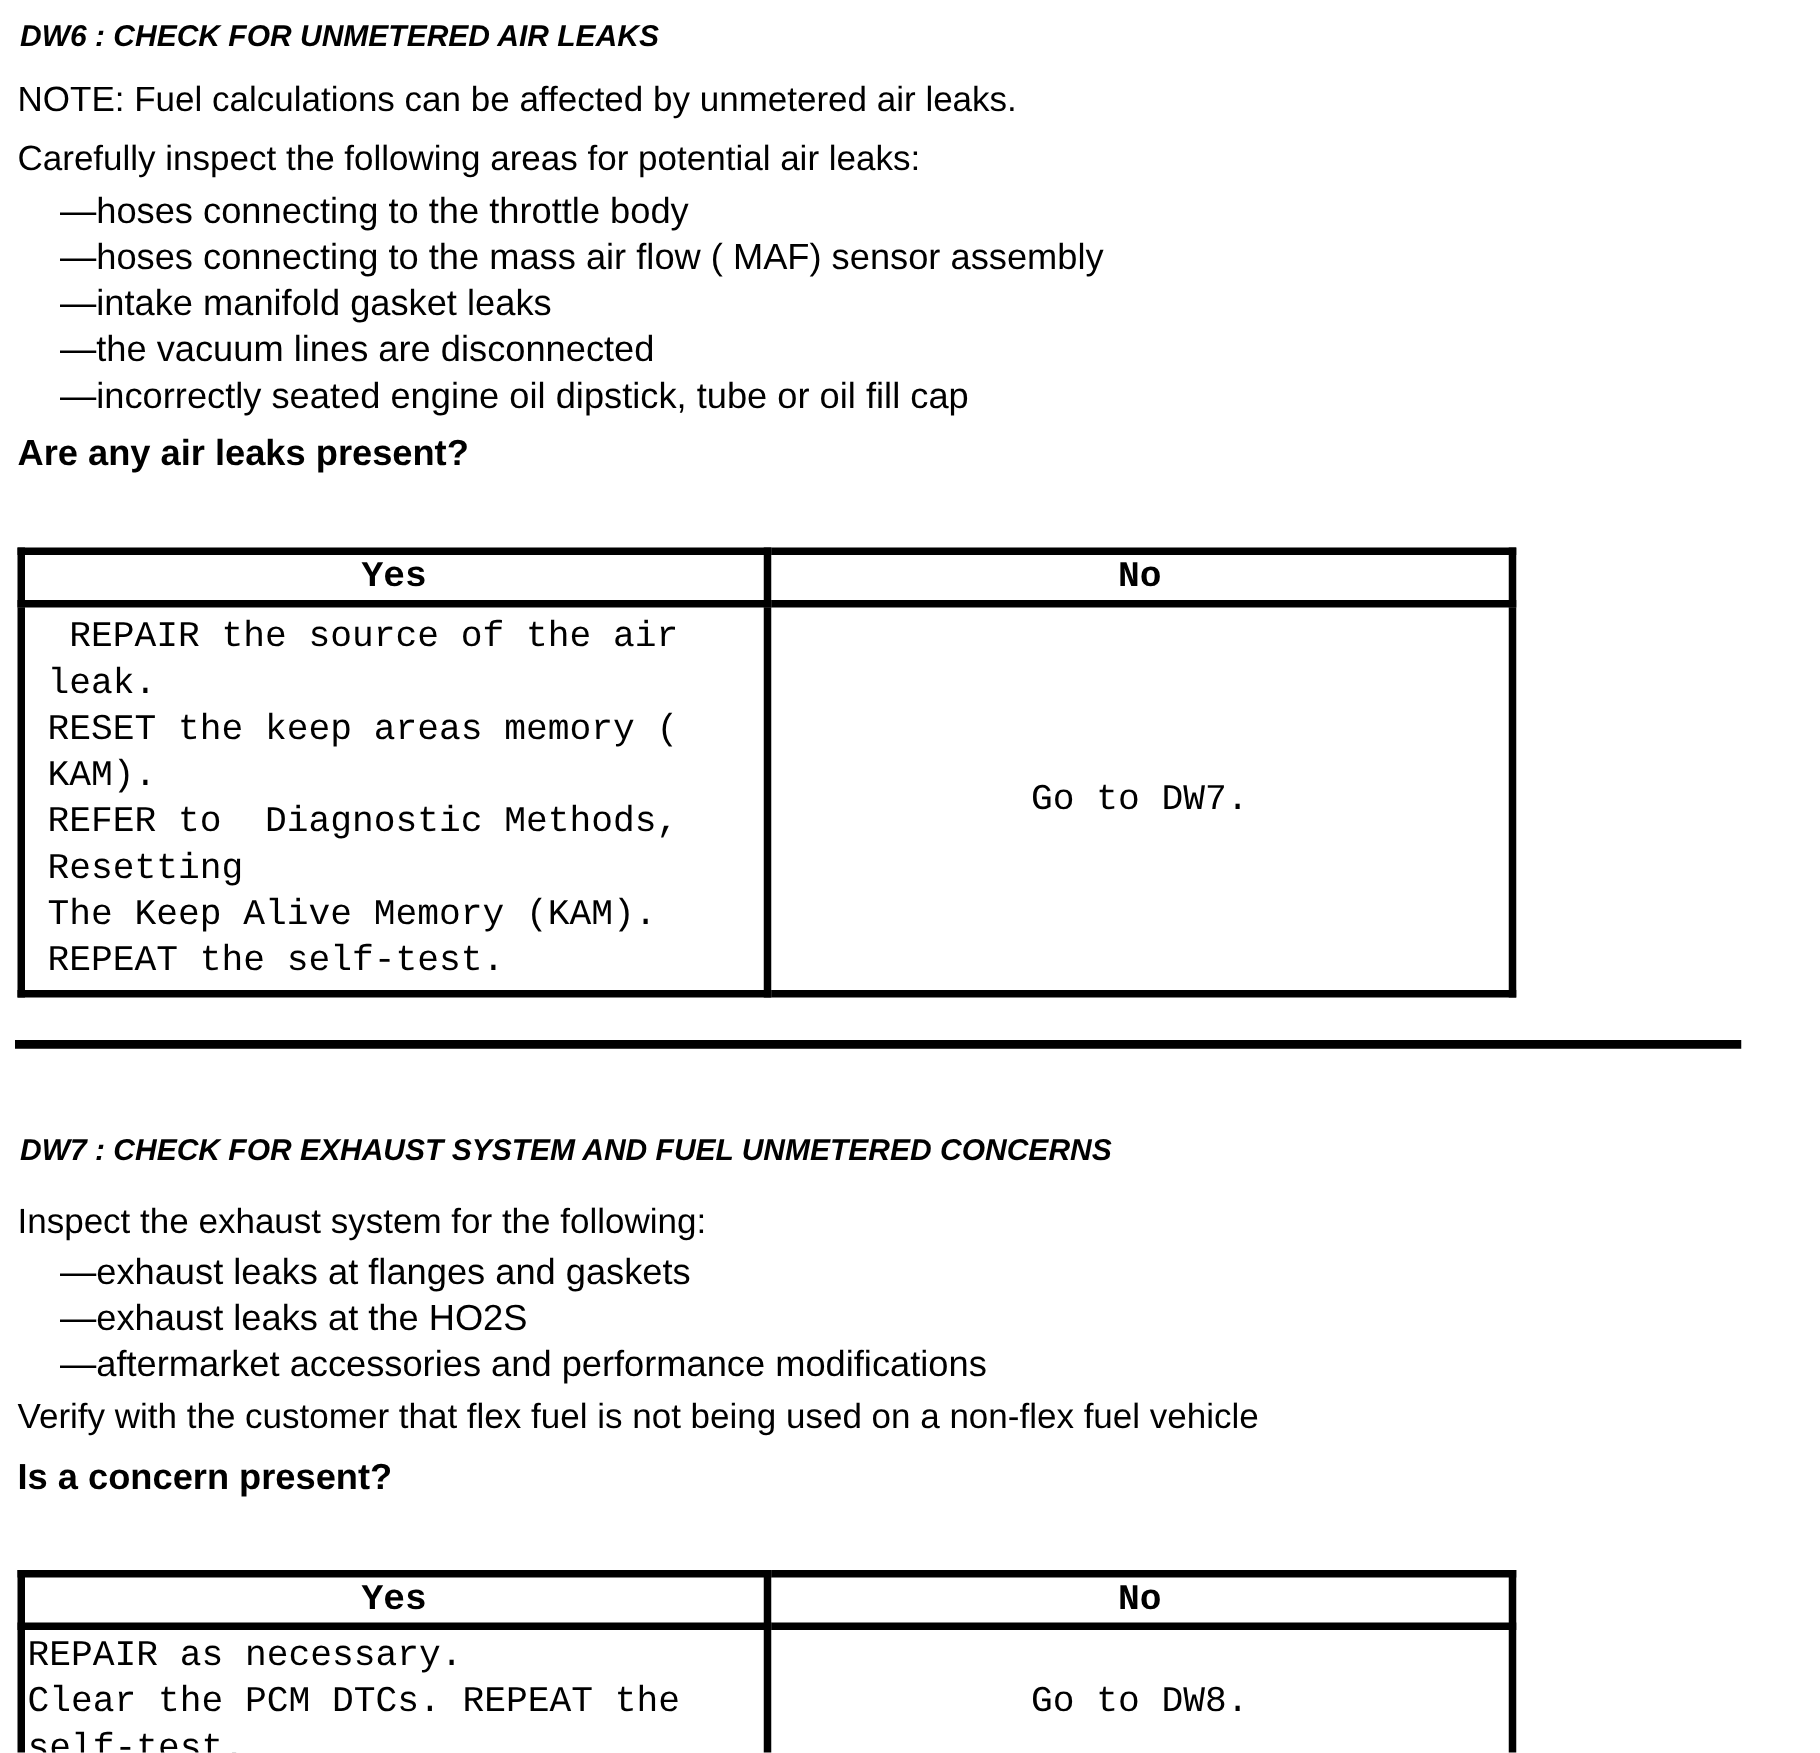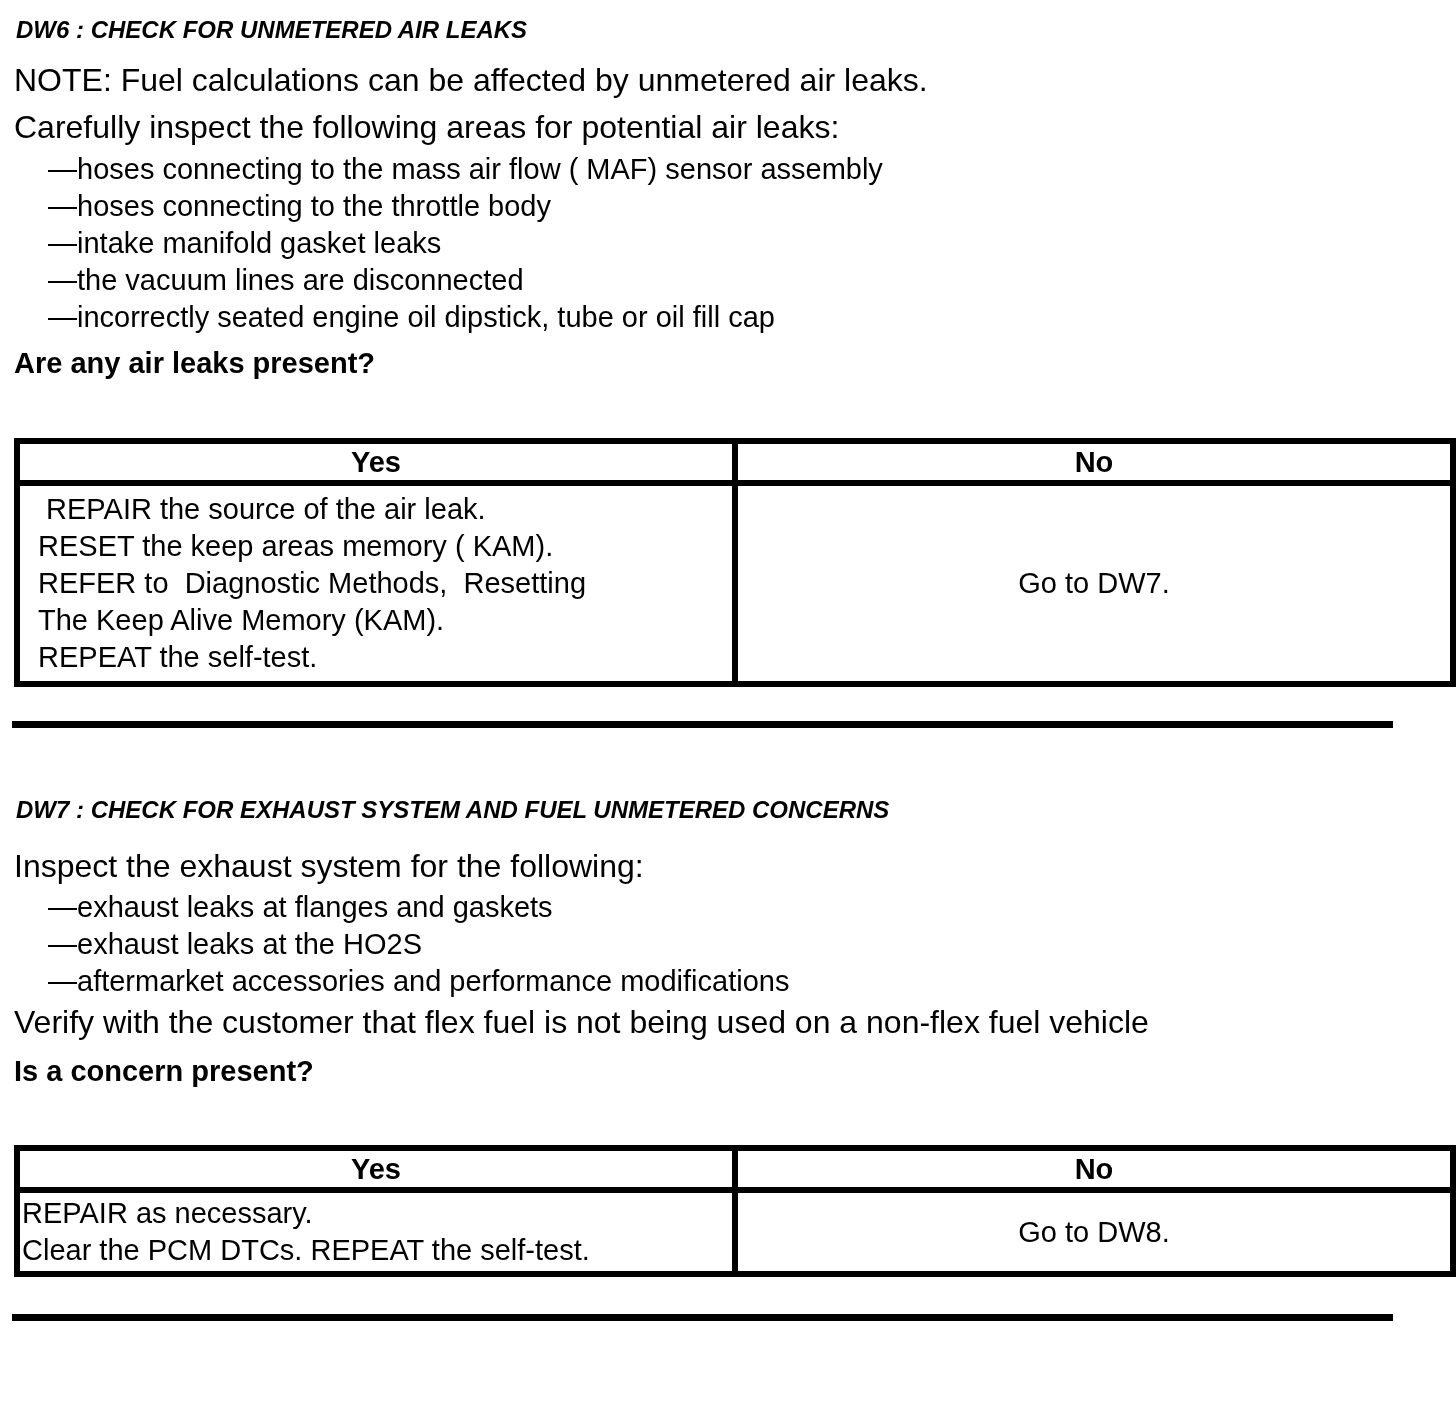--- a/index.html
+++ b/index.html
@@ -10,29 +10,29 @@
     font-family: "Liberation Sans", "DejaVu Sans", sans-serif;
     overflow: hidden;
   }
   .page { padding: 16px 0 0 14px; }
 
   .step-title {
     font-size: 24px; line-height: 28px; font-weight: 700;
     margin: 0 0 19px 2px;
     font-style: italic;
   }
-  .para { font-size: 32px; line-height: 34px; margin: 0; }
+  .para { font-size: 28px; line-height: 34px; margin: 0; }
   .question { font-size: 29px; line-height: 34px; font-weight: 700; margin: 0; }
 
   .checklist { margin: 0; padding: 0 0 0 34px; }
   .check-item { font-size: 29px; line-height: 37px; white-space: pre-wrap; }
 
   .decision-table {
     border-collapse: collapse; table-layout: fixed;
-    width: 1442px; margin-top: 58px;
+    width: 1199px; margin-top: 58px; font-family: Liberation Mono, monospace;
   }
   .decision-table th, .decision-table td {
     border: 6px solid #000; font-size: 29px;
   }
   .decision-table th {
     font-weight: 700; text-align: center;
     line-height: 34px; padding: 1px 0;
   }
   .yes-cell { padding: 5px 6px 5px 18px; vertical-align: middle; }
   .yes-cell.tight { padding: 2px 4px 2px 2px; }
@@ -58,22 +58,22 @@
 
 <div class="page">
 
   <section>
     <h2 class="step-title">DW6 : CHECK FOR UNMETERED AIR LEAKS</h2>
 
     <p class="para mb13">NOTE: Fuel calculations can be affected by unmetered air leaks.</p>
     <p class="para mb7">Carefully inspect the following areas for potential air leaks:</p>
 
     <div class="checklist mb10">
+      <div class="check-item">—hoses connecting to the throttle body</div>
       <div class="check-item">—hoses connecting to the mass air flow ( MAF) sensor assembly</div>
-      <div class="check-item">—hoses connecting to the throttle body</div>
       <div class="check-item">—intake manifold gasket leaks</div>
       <div class="check-item">—the vacuum lines are disconnected</div>
       <div class="check-item">—incorrectly seated engine oil dipstick, tube or oil fill cap</div>
     </div>
 
     <p class="question">Are any air leaks present?</p>
 
     <table class="decision-table">
       <tbody>
           <tr>

